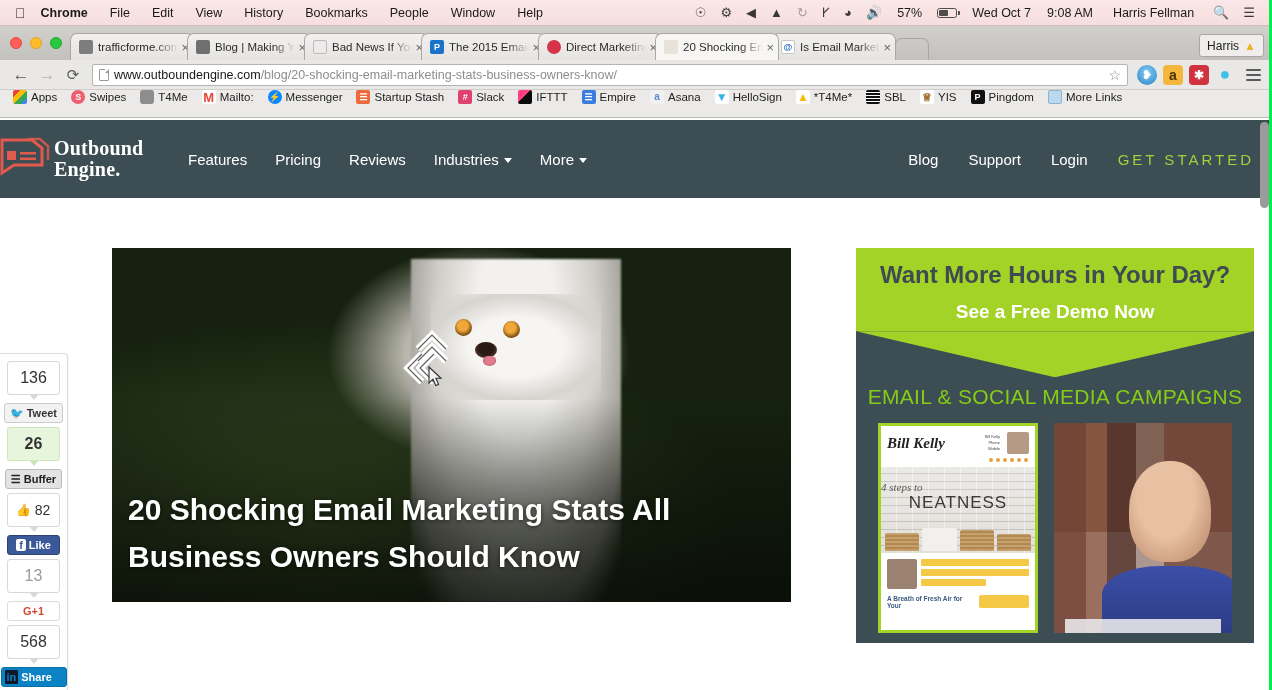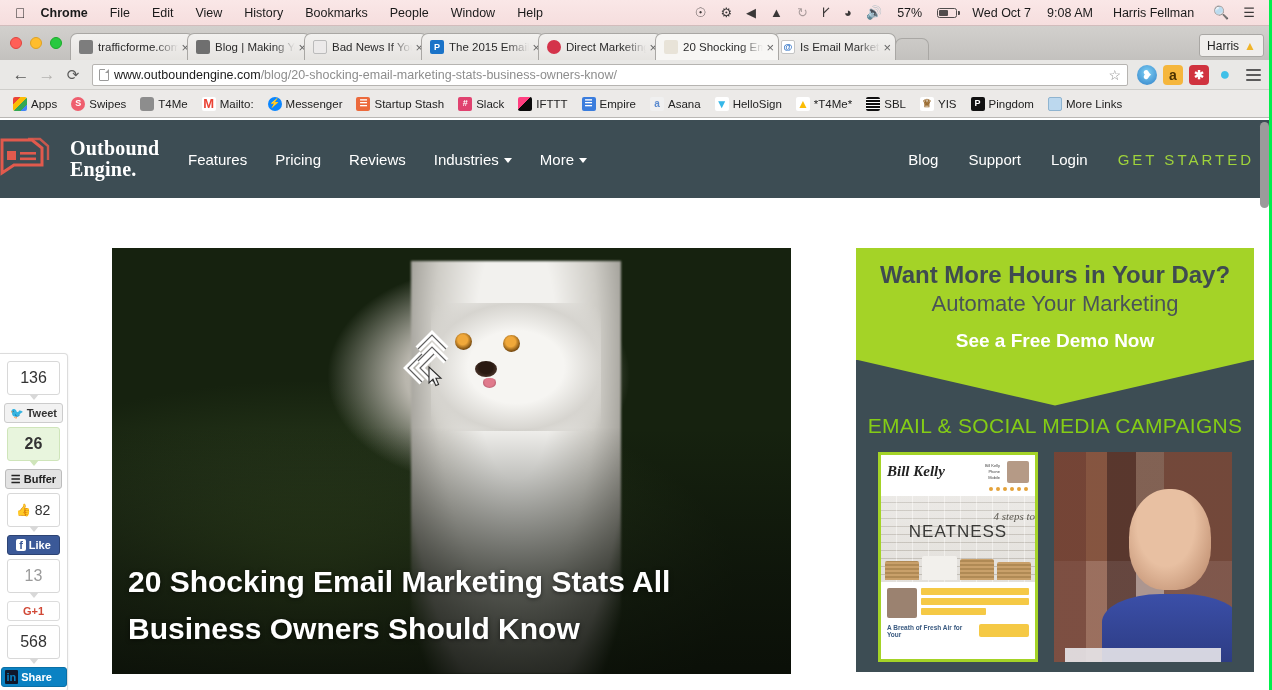--- a/index.html
+++ b/index.html
@@ -108,21 +108,21 @@
   .ext.e-pin { background: radial-gradient(circle at 50% 38%, #7fd1f5, #2f7fc7); border-radius:50%; }
   .ext.e-amz { background: #f5b63c; color:#4a3000; border-radius:4px; font-size:14px;}
   .ext.e-ast { background: #d0333f; border-radius:4px; }
   .ext.e-chat { background: transparent; }
   .hamb { width: 22px; display:flex;flex-direction:column;gap:3px;align-items:center;margin-left:4px; }
   .hamb i { display:block;width:15px;height:2px;background:#5a5a5a;border-radius:1px; }
 
   
   .bmbar {
     height: 28px; background: #eceae8;
-    display: flex; align-items: center; padding: 0 6px;
+    display: flex; align-items: flex-start; padding: 0 6px;
     font-size: 11.5px; color: #222;
     border-bottom: 1px solid #b9b7b4;
     position: relative; z-index: 15;
     overflow: hidden;
   }
   .bm { display: flex; align-items: center; gap: 4px; padding: 0 7px; white-space: nowrap; }
   .bmic { width: 14px; height: 14px; flex: 0 0 14px; border-radius: 2px;
           display:flex;align-items:center;justify-content:center;
           font-size:9px;font-weight:bold;color:#fff;line-height:1; }
   .bmic.apps { background: linear-gradient(135deg,#ea4335 0 25%,#fbbc05 25% 50%,#34a853 50% 75%,#4285f4 75%); }
@@ -143,21 +143,21 @@
   .bmic.folder { background:#bcd8ee; border:1px solid #8fb4d0; border-radius:2px;}
 
   
   .page { position: absolute; left: 0; top: 120px; right: 0; bottom: 0; background: #fff; overflow: hidden; }
 
   
   .siteheader {
     height: 78px; background: #3d4d54;
     display: flex; align-items: center; padding: 0 18px 0 0;
   }
-  .logo { display: flex; align-items: center; gap: 18px; padding-left: 0; width: 170px; }
+  .logo { display: flex; align-items: center; gap: 2px; padding-left: 0; width: 170px; }
   .logomark { width: 54px; height: 48px; position: relative; flex:0 0 54px; margin-left:-2px; }
   .logotext { color: #fff; font-family: "Liberation Serif", serif; font-size: 20px; line-height: 1.04; font-weight: 700; letter-spacing: .2px; }
   .navmain { display: flex; align-items: center; gap: 28px; margin-left: 18px; }
   .navmain a, .navright a { color: #fff; font-size: 15px; text-decoration: none; white-space: nowrap; }
   .caret { display:inline-block; margin-left:5px; border-left:4px solid transparent;border-right:4px solid transparent;border-top:5px solid #fff; vertical-align: middle;}
   .navright { display: flex; align-items: center; gap: 30px; margin-left: auto; }
   .cta { color: #9fd33b !important; font-size: 16px; letter-spacing: 3px; font-weight: 400; }
 
   
   .content { position: relative; height: calc(100% - 78px); }
@@ -190,21 +190,21 @@
   .shbtn.bf { background:#e3e3e3; border:1px solid #bcbcbc; color:#222; }
   .shbtn.fb { background:#3b5998; color:#fff; border:1px solid #2d4373; }
   .shbtn.gp { background:#fff; border:1px solid #dcdcdc; color:#d14836; }
   .shbtn.li { background:#0b82c3; color:#fff; border:1px solid #0a6fa5; width:66px; justify-content:flex-start; padding-left:3px; }
   .liin { background:#0f172a; color:#0b82c3; font-size:11px; font-weight:bold; padding:0 2px; border-radius:1px; line-height:14px;}
   .thumbico{font-size:12px;}
 
   
   .article { position: absolute; left: 112px; top: 50px; width: 679px; }
   .hero {
-    height: 426px; position: relative; overflow: hidden;
+    height: 354px; position: relative; overflow: hidden;
     background:
       radial-gradient(ellipse 210px 150px at 54% 30%, #d9d6cf 0%, #b9b6ad 35%, rgba(60,70,40,0) 72%),
       radial-gradient(ellipse 420px 200px at 30% 78%, #3c5423 0%, #26361a 55%, #16220f 100%),
       radial-gradient(ellipse 300px 220px at 82% 25%, #4a6130 0%, #22301a 70%),
       linear-gradient(160deg,#1d2a14 0%, #2b3d1c 45%, #16200f 100%);
   }
   .lemur { position:absolute; left:44%; top:3%; width:31%; height:97%;
     background: radial-gradient(ellipse at 50% 22%, #f2f1ee 0 28%, #cfcdc7 55%, #9a9891 78%, rgba(100,100,95,0) 92%);
     filter: blur(1px); }
   .lemur-face { position:absolute; left:47%; top:13%; width:25%; height:30%;
@@ -247,21 +247,21 @@
   .nl-logo { font-family:"Liberation Serif",serif; font-style:italic; font-weight:bold; font-size:15px; color:#222; }
   .nl-contact{ margin-left:auto; font-size:4px; color:#444; text-align:right; line-height:1.5;}
   .nl-av{width:22px;height:22px;border-radius:2px;background:#b59a86;margin-left:3px;}
   .nl-dots{display:flex;gap:3px;justify-content:flex-end;padding:2px 7px;}
   .nl-dots i{width:4px;height:4px;border-radius:50%;background:#e4a23a;display:block;}
   .nl-hero{height:86px;margin:3px 0 0;position:relative;
     background: linear-gradient(#e7e3dd,#d6d1c8);}
   .nl-brick{position:absolute;inset:0;background:
      repeating-linear-gradient(0deg, rgba(255,255,255,.45) 0 7px, rgba(0,0,0,.05) 7px 8px),
      repeating-linear-gradient(90deg, rgba(0,0,0,.05) 0 15px, rgba(255,255,255,.3) 15px 16px);}
-  .nl-steps{position:absolute;left:0;right:0;top:14px;text-align:right;font-family:"Liberation Serif",serif;
+  .nl-steps{position:absolute;left:0;right:0;top:14px;text-align:left;font-family:"Liberation Serif",serif;
     font-style:italic;font-size:11px;color:#5d5a52;}
   .nl-neat{position:absolute;left:0;right:0;top:26px;text-align:center;font-size:17px;letter-spacing:1px;color:#3a3a38;}
   .nl-baskets{position:absolute;left:4px;right:4px;bottom:2px;height:30px;display:flex;gap:3px;align-items:flex-end;}
   .nl-baskets i{flex:1;display:block;background:repeating-linear-gradient(0deg,#c9a06a 0 2px,#b08a55 2px 4px);border-radius:2px 2px 0 0;}
   .nl-baskets i:nth-child(2){height:78%;background:#f2f0ec;}
   .nl-baskets i:nth-child(1){height:62%;}
   .nl-baskets i:nth-child(3){height:70%;}
   .nl-baskets i:nth-child(4){height:58%;}
   .nl-row{display:flex;gap:4px;padding:6px 6px 0;}
   .nl-thumb{width:30px;height:30px;background:#9b8270;border-radius:2px;}
@@ -554,21 +554,20 @@
           <div class="hero-grad"></div>
           <div class="hero-title">20 Shocking Email Marketing Stats All Business Owners Should Know</div>
         </div>
         <div class="excerpt">
         </div>
       </div>
 
       <div class="adbox">
         <div class="ad-top">
           <div class="ad-h1">Want More Hours in Your Day?</div>
-          <div class="ad-h2">Automate Your Marketing</div>
           <div class="ad-h3">See a Free Demo Now</div>
         </div>
         <div class="ad-chevwrap">
           <div class="ad-chev2"></div>
         </div>
         <div class="ad-bottom">
           <div class="ad-sub">EMAIL &amp; SOCIAL MEDIA CAMPAIGNS</div>
           <div class="ad-media">
 
             <div class="nlcard">

